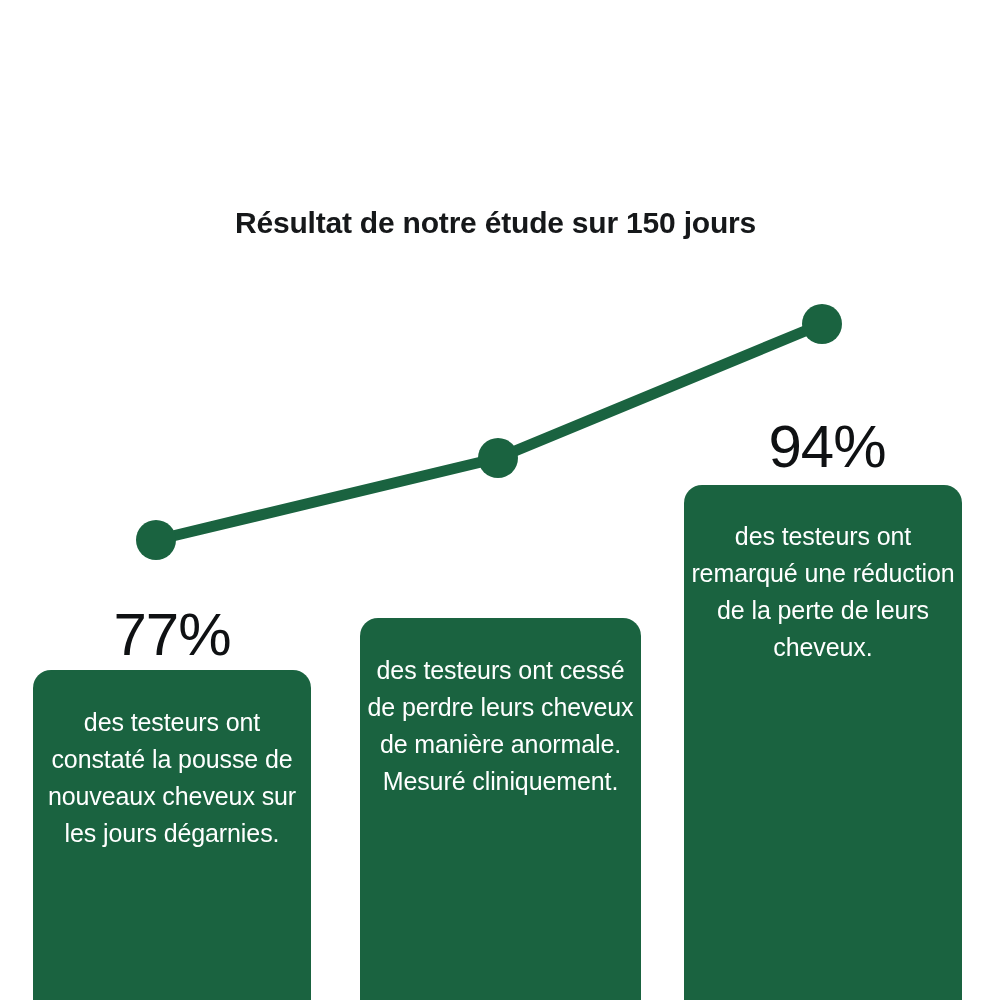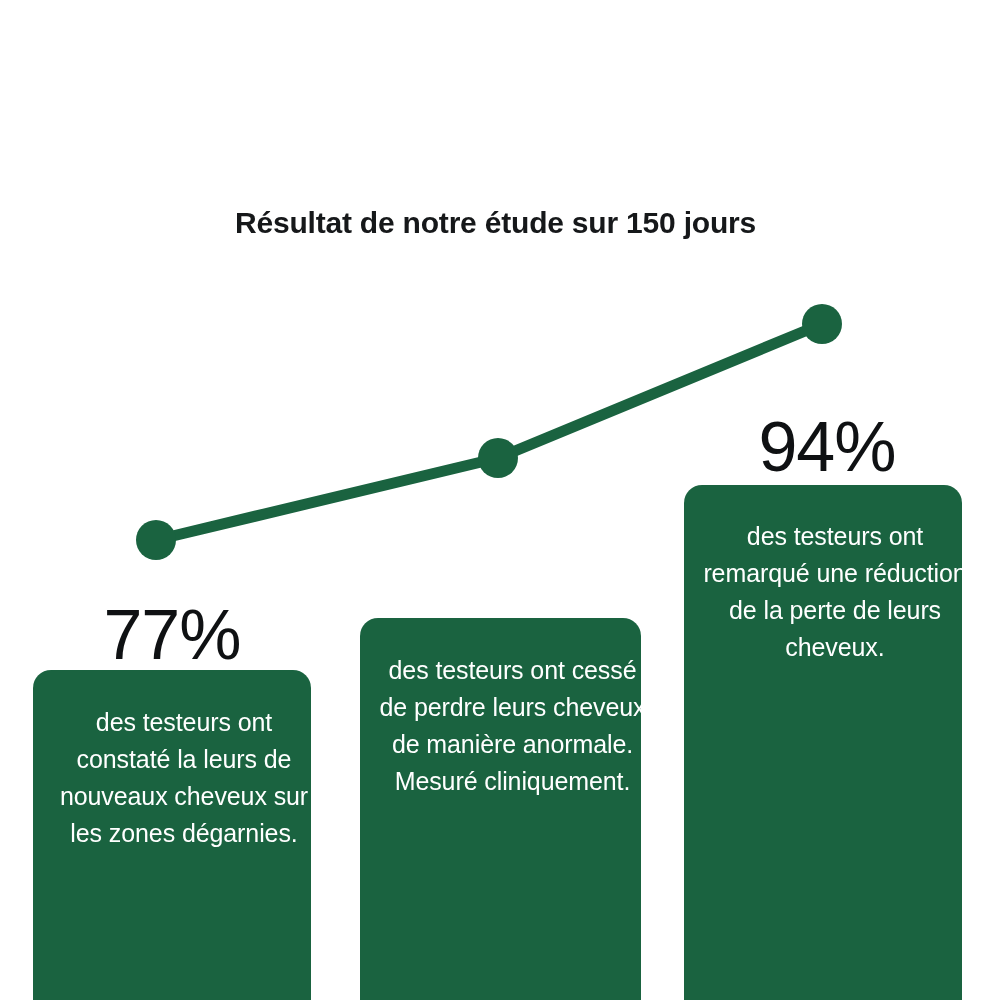--- a/index.html
+++ b/index.html
@@ -55,28 +55,27 @@
     position: absolute;
     left: 0;
     width: 100%;
     box-sizing: border-box;
     padding: 0 6px;
     text-align: center;
     color: #ffffff;
     font-size: 25px;
     line-height: 37px;
     letter-spacing: -0.1px;
-    margin-left: 12px;
   }
 
   
   .pct-label {
     position: absolute;
     text-align: center;
-    font-size: 70px;
+    font-size: 60px;
     font-weight: normal;
     color: #0f1113;
     line-height: 62px;
     letter-spacing: -1px;
     white-space: nowrap;
   }
 </style>
 </head>
 <body>
 
@@ -88,21 +87,21 @@
     <polyline points="156,540 498,458 822,324" fill="none" stroke="#1A6340" stroke-width="11" stroke-linecap="round" stroke-linejoin="round"></polyline>
     <circle cx="156" cy="540" r="20" fill="#1A6340"></circle>
     <circle cx="498" cy="458" r="20" fill="#1A6340"></circle>
     <circle cx="822" cy="324" r="20" fill="#1A6340"></circle>
   </svg>
 
   <div class="pct-label" style="left:33px; top:604px; width:278px;">77%</div>
   <div class="pct-label" style="left:688px; top:416px; width:278px;">94%</div>
 
   <div class="bar" style="left:33px; top:670px; width:278px; height:340px; background:#1A6340;">
-    <div class="bar-text" style="top:34px;">des testeurs ont constaté la leurs de nouveaux cheveux sur les zones dégarnies.</div>
+    <div class="bar-text" style="top:34px;">des testeurs ont constaté la pousse de nouveaux cheveux sur les jours dégarnies.</div>
   </div>
 
   <div class="bar" style="left:360px; top:618px; width:281px; height:392px; background:#1A6340;">
     <div class="bar-text" style="top:34px;">des testeurs ont cessé de perdre leurs cheveux de manière anormale. Mesuré cliniquement.</div>
   </div>
 
   <div class="bar" style="left:684px; top:485px; width:278px; height:525px; background:#1A6340;">
     <div class="bar-text" style="top:33px;">des testeurs ont remarqué une réduction de la perte de leurs cheveux.</div>
   </div>
 

